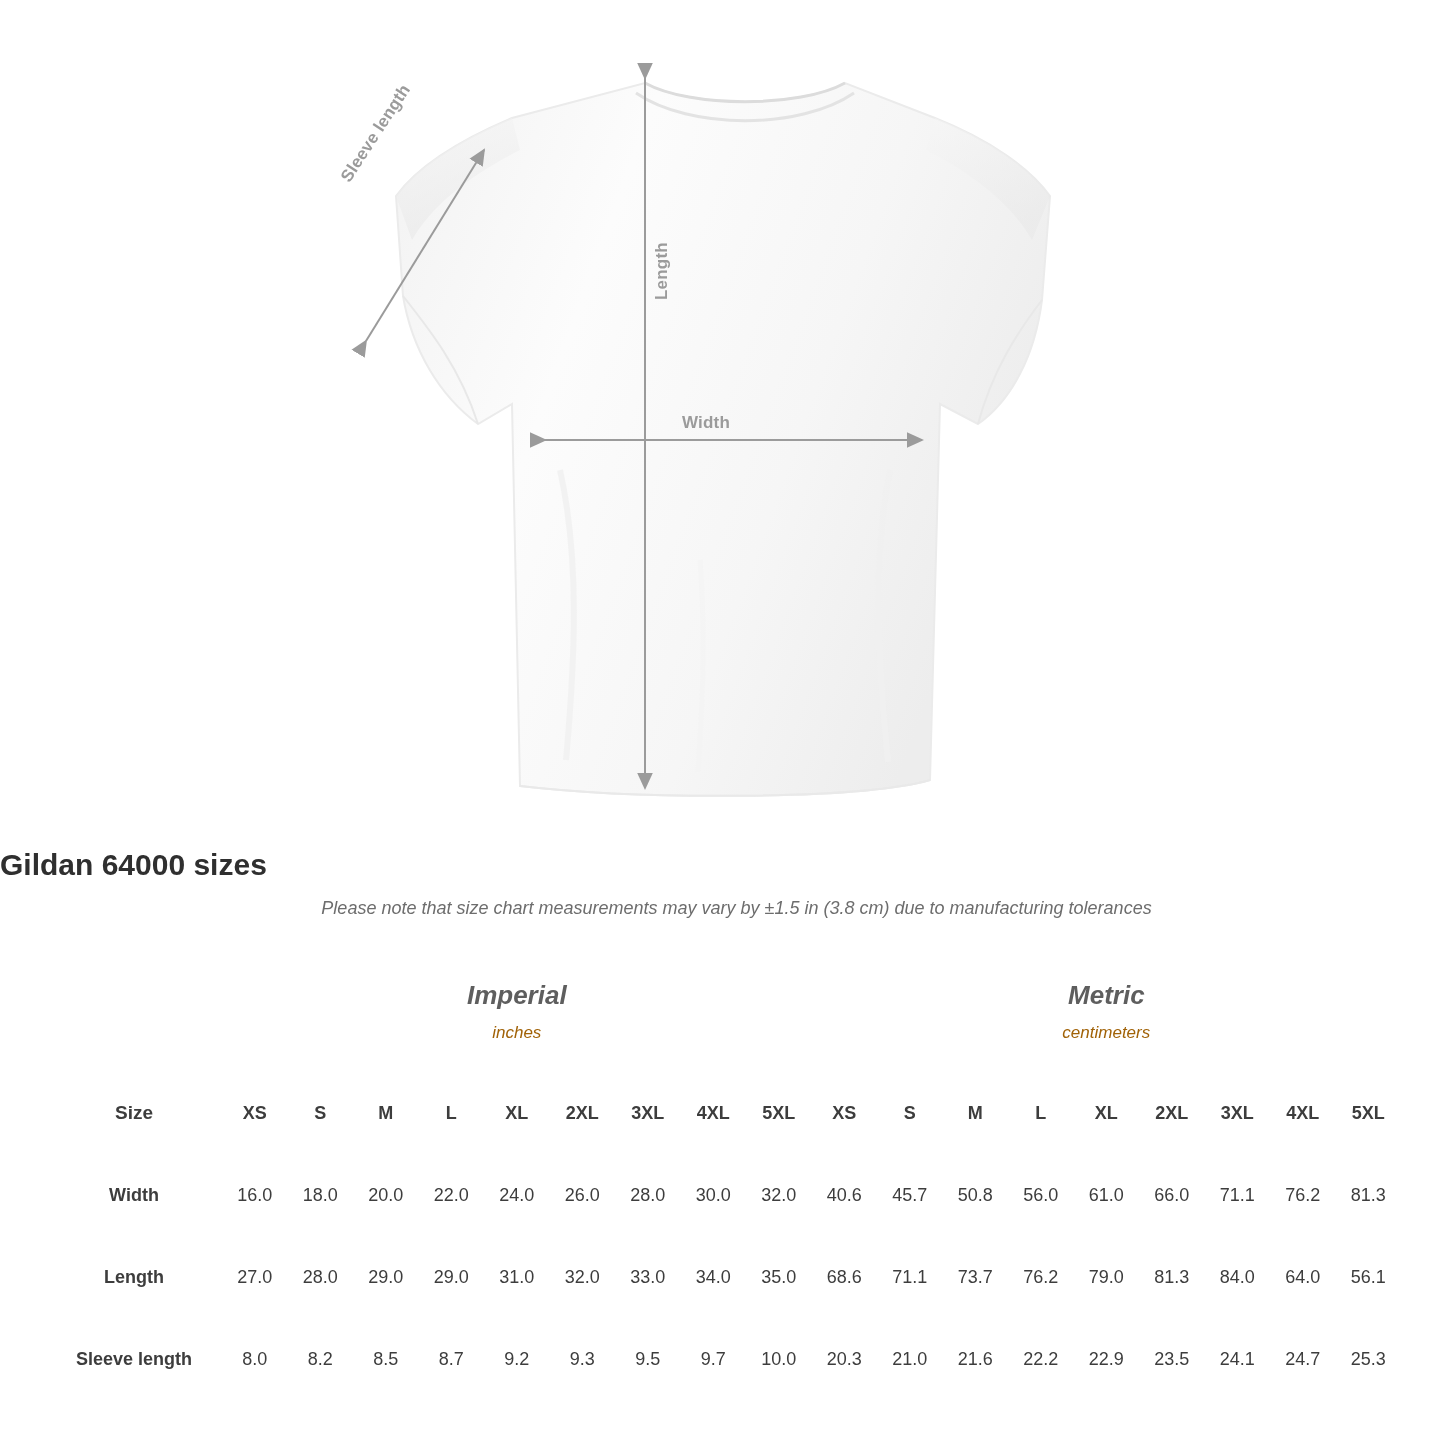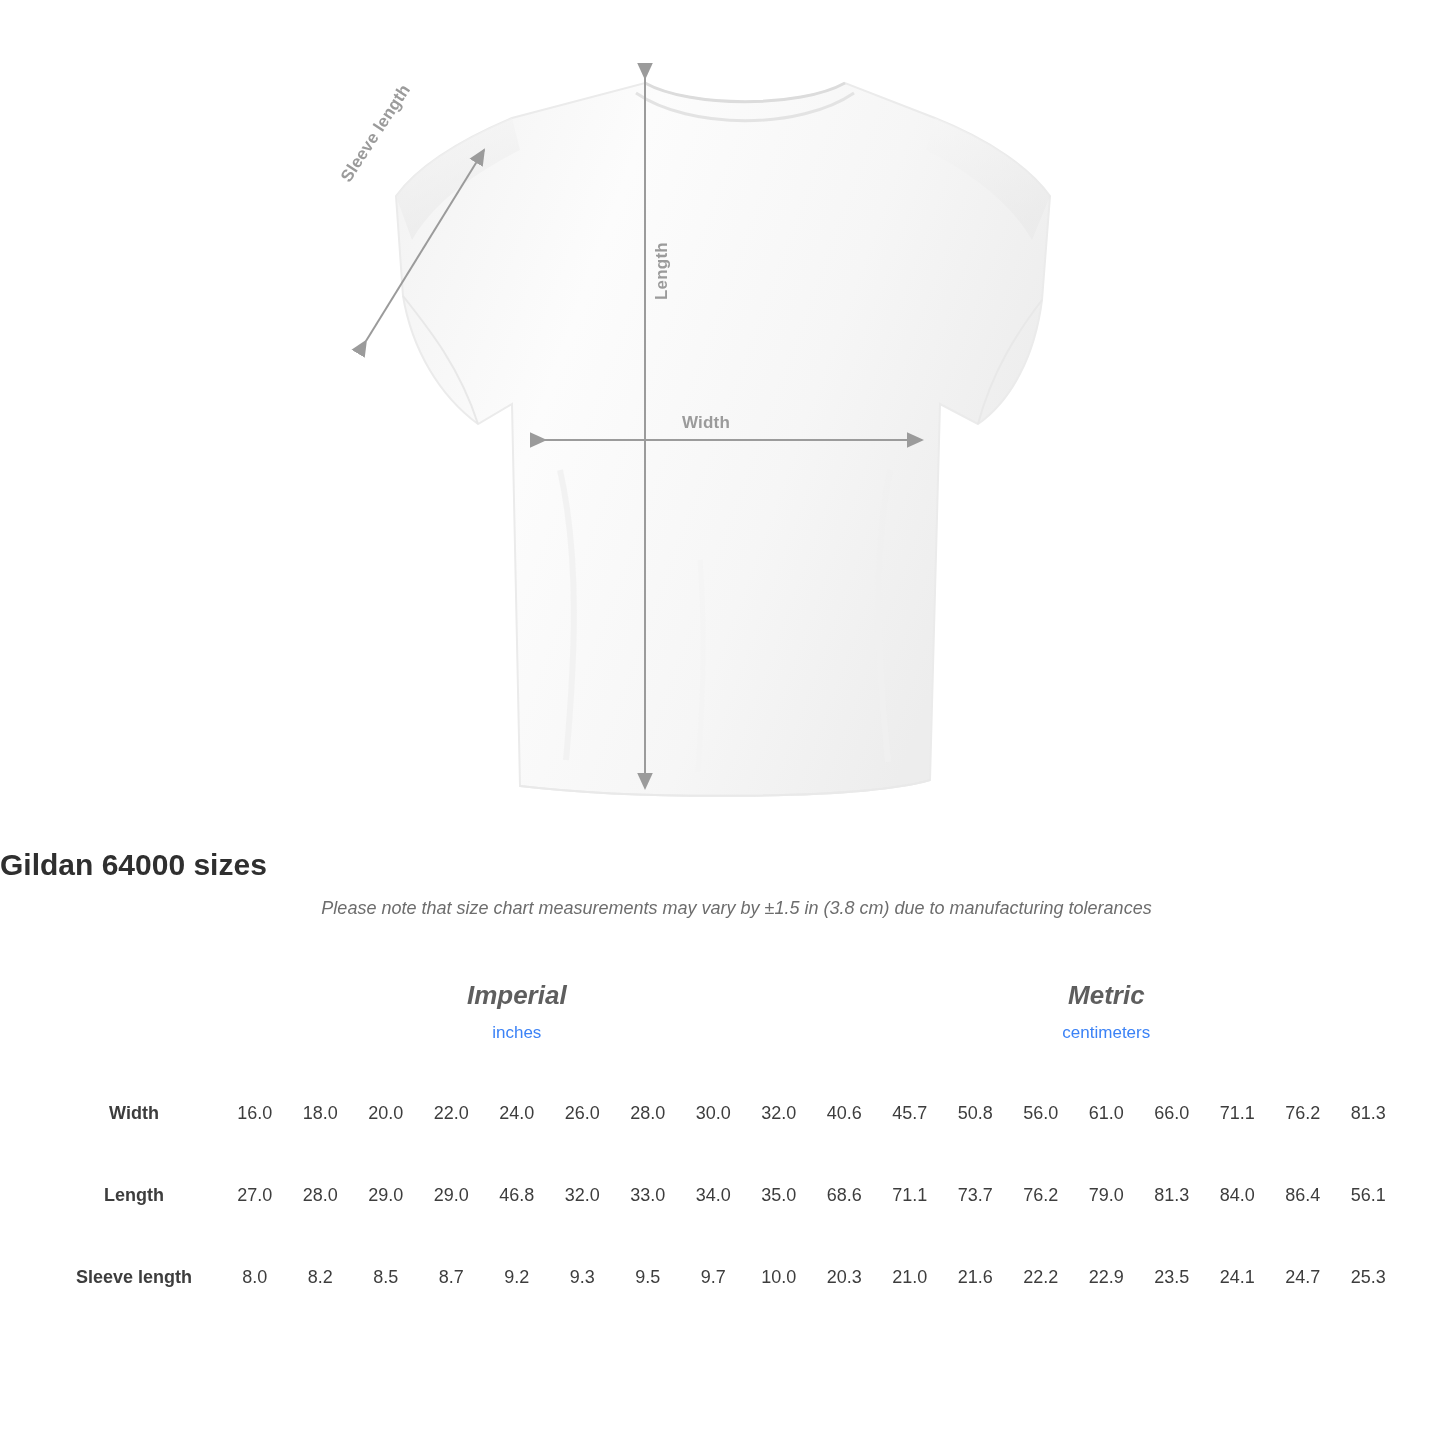--- a/index.html
+++ b/index.html
@@ -97,21 +97,22 @@
   }
   .unit-head .u-name {
     font-size: 26px;
     font-style: italic;
     font-weight: bold;
     color: #5e5e5e;
     line-height: 1.15;
   }
   .unit-head .u-sub {
     font-size: 17px;
-    color: #3b82f6;
+    font-style: italic;
+    color: #a16207;
     margin-top: 12px;
   }
   .row-size td {
     height: 80px;
     vertical-align: middle;
     background: #ffffff;
     font-size: 19px;
     font-weight: bold;
     color: #3a3a3a;
   }
@@ -237,20 +238,41 @@
           <td class="unit-head" colspan="9">
             <div class="u-name">Imperial</div>
             <div class="u-sub">inches</div>
           </td>
           <td class="unit-head" colspan="9">
             <div class="u-name">Metric</div>
             <div class="u-sub">centimeters</div>
           </td>
         </tr>
 
+        <tr class="row-size">
+          <td class="rowhead">Size</td>
+          <td class="cell-val">XS</td>
+          <td class="cell-val">S</td>
+          <td class="cell-val">M</td>
+          <td class="cell-val">L</td>
+          <td class="cell-val">XL</td>
+          <td class="cell-val">2XL</td>
+          <td class="cell-val">3XL</td>
+          <td class="cell-val">4XL</td>
+          <td class="cell-val">5XL</td>
+          <td class="cell-val">XS</td>
+          <td class="cell-val">S</td>
+          <td class="cell-val">M</td>
+          <td class="cell-val">L</td>
+          <td class="cell-val">XL</td>
+          <td class="cell-val">2XL</td>
+          <td class="cell-val">3XL</td>
+          <td class="cell-val">4XL</td>
+          <td class="cell-val">5XL</td>
+        </tr>
 
         <tr class="row-shade">
           <td class="rowhead">Width</td>
           <td class="cell-val">16.0</td>
           <td class="cell-val">18.0</td>
           <td class="cell-val">20.0</td>
           <td class="cell-val">22.0</td>
           <td class="cell-val">24.0</td>
           <td class="cell-val">26.0</td>
           <td class="cell-val">28.0</td>
@@ -266,33 +288,33 @@
           <td class="cell-val">76.2</td>
           <td class="cell-val">81.3</td>
         </tr>
 
         <tr class="row-plain">
           <td class="rowhead">Length</td>
           <td class="cell-val">27.0</td>
           <td class="cell-val">28.0</td>
           <td class="cell-val">29.0</td>
           <td class="cell-val">29.0</td>
-          <td class="cell-val">46.8</td>
+          <td class="cell-val">31.0</td>
           <td class="cell-val">32.0</td>
           <td class="cell-val">33.0</td>
           <td class="cell-val">34.0</td>
           <td class="cell-val">35.0</td>
           <td class="cell-val">68.6</td>
           <td class="cell-val">71.1</td>
           <td class="cell-val">73.7</td>
           <td class="cell-val">76.2</td>
           <td class="cell-val">79.0</td>
           <td class="cell-val">81.3</td>
           <td class="cell-val">84.0</td>
-          <td class="cell-val">86.4</td>
+          <td class="cell-val">64.0</td>
           <td class="cell-val">56.1</td>
         </tr>
 
         <tr class="row-shade">
           <td class="rowhead">Sleeve length</td>
           <td class="cell-val">8.0</td>
           <td class="cell-val">8.2</td>
           <td class="cell-val">8.5</td>
           <td class="cell-val">8.7</td>
           <td class="cell-val">9.2</td>

